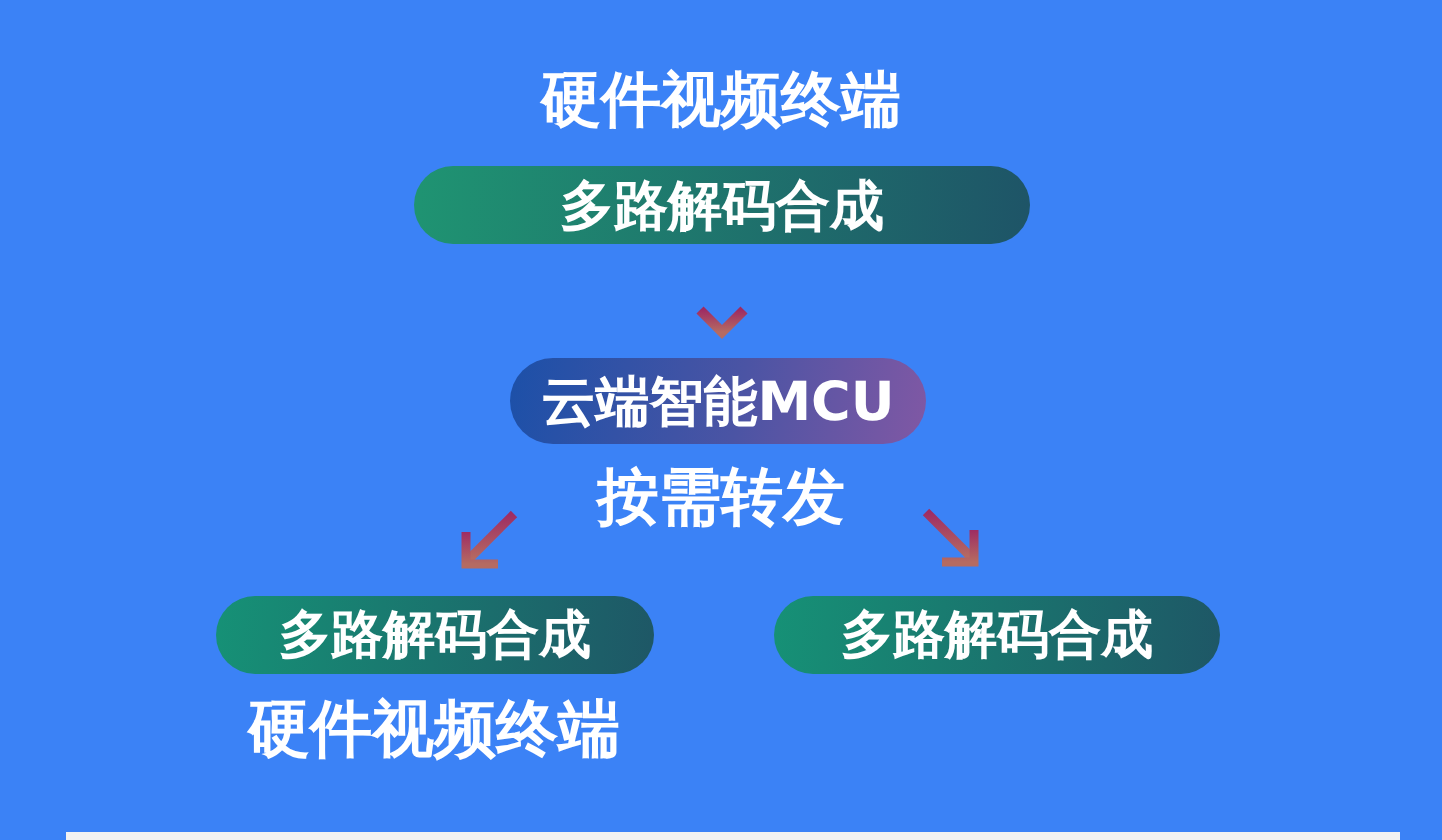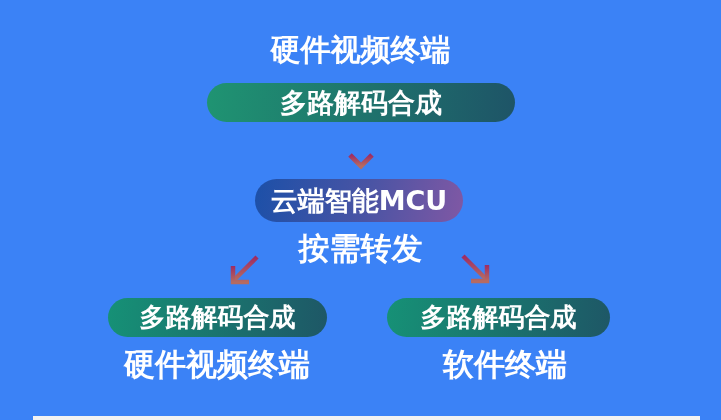--- a/index.html
+++ b/index.html
@@ -132,17 +132,16 @@
   <div class="pill pill-decode-left">
     <span>多路解码合成</span>
   </div>
 
   <div class="pill pill-decode-right">
     <span>多路解码合成</span>
   </div>
 
   <div class="txt label-sink-left">硬件视频终端</div>
 
-  <div class="txt label-sink-right">软件终端</div>
 
   <div class="bottom-bar"></div>
 
 </div>
 
 </body></html>

